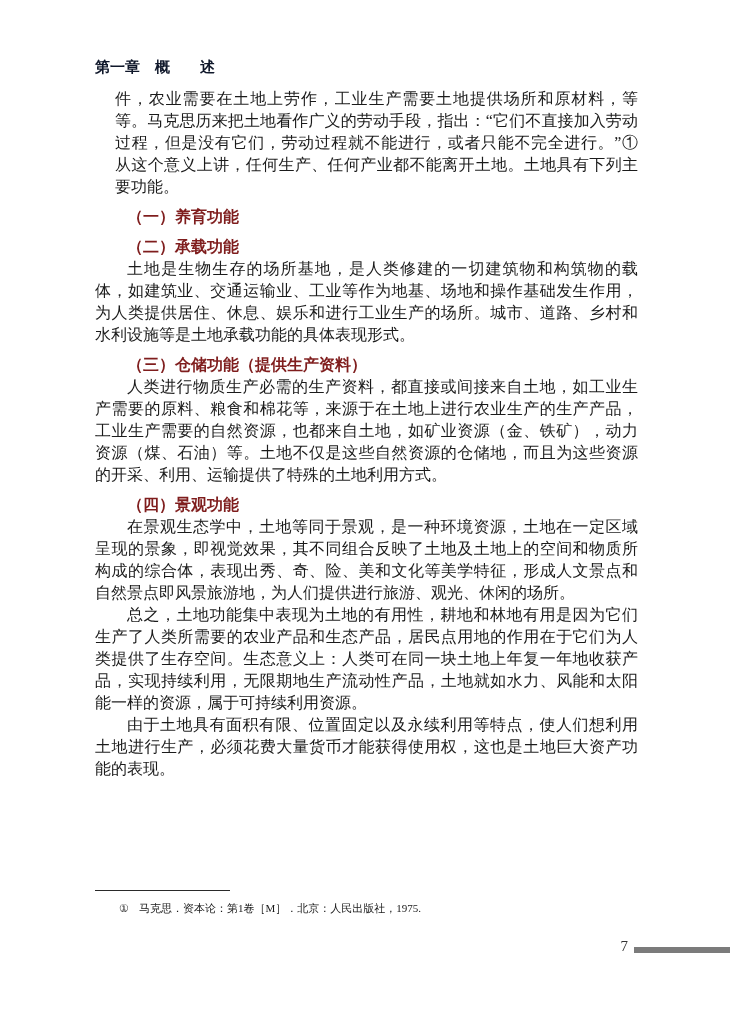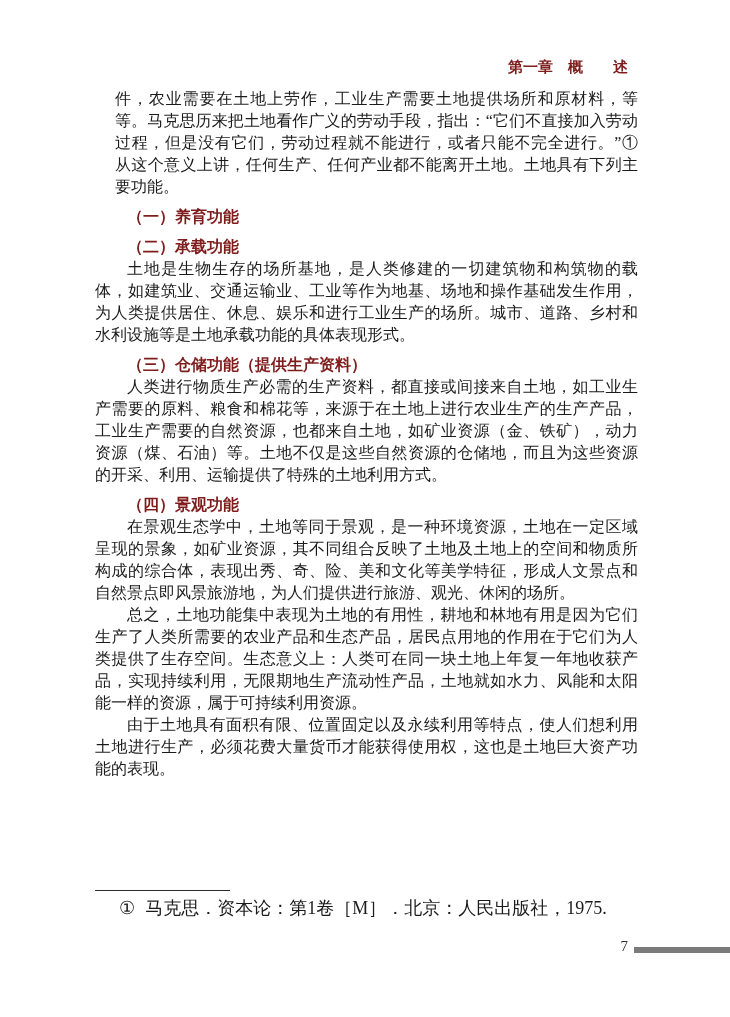--- a/index.html
+++ b/index.html
@@ -10,26 +10,26 @@
   }
   .page {
     position: relative;
     width: 730px; height: 1017px;
     background: #ffffff;
     overflow: hidden;
     color: #1b1b1b;
   }
   .running-head {
     position: absolute;
-    top: 58px; left: 85px; width: 543px;
-    text-align: right;
+    top: 58px; left: 95px; width: 543px;
+    text-align: left;
     font-family: "Liberation Sans", sans-serif;
     font-weight: bold;
     font-size: 15px;
-    color: #7f1d1d;
+    color: #0f172a;
   }
   .content {
     position: absolute;
     top: 88px; left: 95px; width: 543px;
     font-size: 16px;
     line-height: 22px;
     text-align: justify;
     color: #1b1b1b;
   }
   .content p.para {
@@ -50,21 +50,21 @@
     position: absolute;
     top: 890px; left: 95px;
     width: 135px; height: 0;
     border-top: 1px solid #2a2a2a;
   }
   .footnote {
     position: absolute;
     top: 899px; left: 95px; width: 543px;
     margin: 0;
     padding-left: 24px;
-    font-size: 18px;
+    font-size: 11px;
     line-height: 18px;
     color: #1b1b1b;
   }
   .footnote .fn-marker { margin-right: 10px; }
   .page-number {
     position: absolute;
     top: 938px; left: 610px;
     width: 18px;
     font-size: 15px;
     text-align: right;
@@ -91,21 +91,21 @@
 
     <h3 class="sec">（一）养育功能</h3>
 
     <h3 class="sec">（二）承载功能</h3>
     <p class="para">土地是生物生存的场所基地，是人类修建的一切建筑物和构筑物的载体，如建筑业、交通运输业、工业等作为地基、场地和操作基础发生作用，为人类提供居住、休息、娱乐和进行工业生产的场所。城市、道路、乡村和水利设施等是土地承载功能的具体表现形式。</p>
 
     <h3 class="sec">（三）仓储功能（提供生产资料）</h3>
     <p class="para">人类进行物质生产必需的生产资料，都直接或间接来自土地，如工业生产需要的原料、粮食和棉花等，来源于在土地上进行农业生产的生产产品，工业生产需要的自然资源，也都来自土地，如矿业资源（金、铁矿），动力资源（煤、石油）等。土地不仅是这些自然资源的仓储地，而且为这些资源的开采、利用、运输提供了特殊的土地利用方式。</p>
 
     <h3 class="sec">（四）景观功能</h3>
-    <p class="para">在景观生态学中，土地等同于景观，是一种环境资源，土地在一定区域呈现的景象，如矿业资源，其不同组合反映了土地及土地上的空间和物质所构成的综合体，表现出秀、奇、险、美和文化等美学特征，形成人文景点和自然景点即风景旅游地，为人们提供进行旅游、观光、休闲的场所。</p>
+    <p class="para">在景观生态学中，土地等同于景观，是一种环境资源，土地在一定区域呈现的景象，即视觉效果，其不同组合反映了土地及土地上的空间和物质所构成的综合体，表现出秀、奇、险、美和文化等美学特征，形成人文景点和自然景点即风景旅游地，为人们提供进行旅游、观光、休闲的场所。</p>
 
     <p class="para">总之，土地功能集中表现为土地的有用性，耕地和林地有用是因为它们生产了人类所需要的农业产品和生态产品，居民点用地的作用在于它们为人类提供了生存空间。生态意义上：人类可在同一块土地上年复一年地收获产品，实现持续利用，无限期地生产流动性产品，土地就如水力、风能和太阳能一样的资源，属于可持续利用资源。</p>
 
     <p class="para">由于土地具有面积有限、位置固定以及永续利用等特点，使人们想利用土地进行生产，必须花费大量货币才能获得使用权，这也是土地巨大资产功能的表现。</p>
   </div>
 
   <div class="footnote-rule"></div>
 
   <p class="footnote">
     <span class="fn-marker">①</span><span>马克思．资本论：第1卷［M］．北京：人民出版社，1975.</span>

